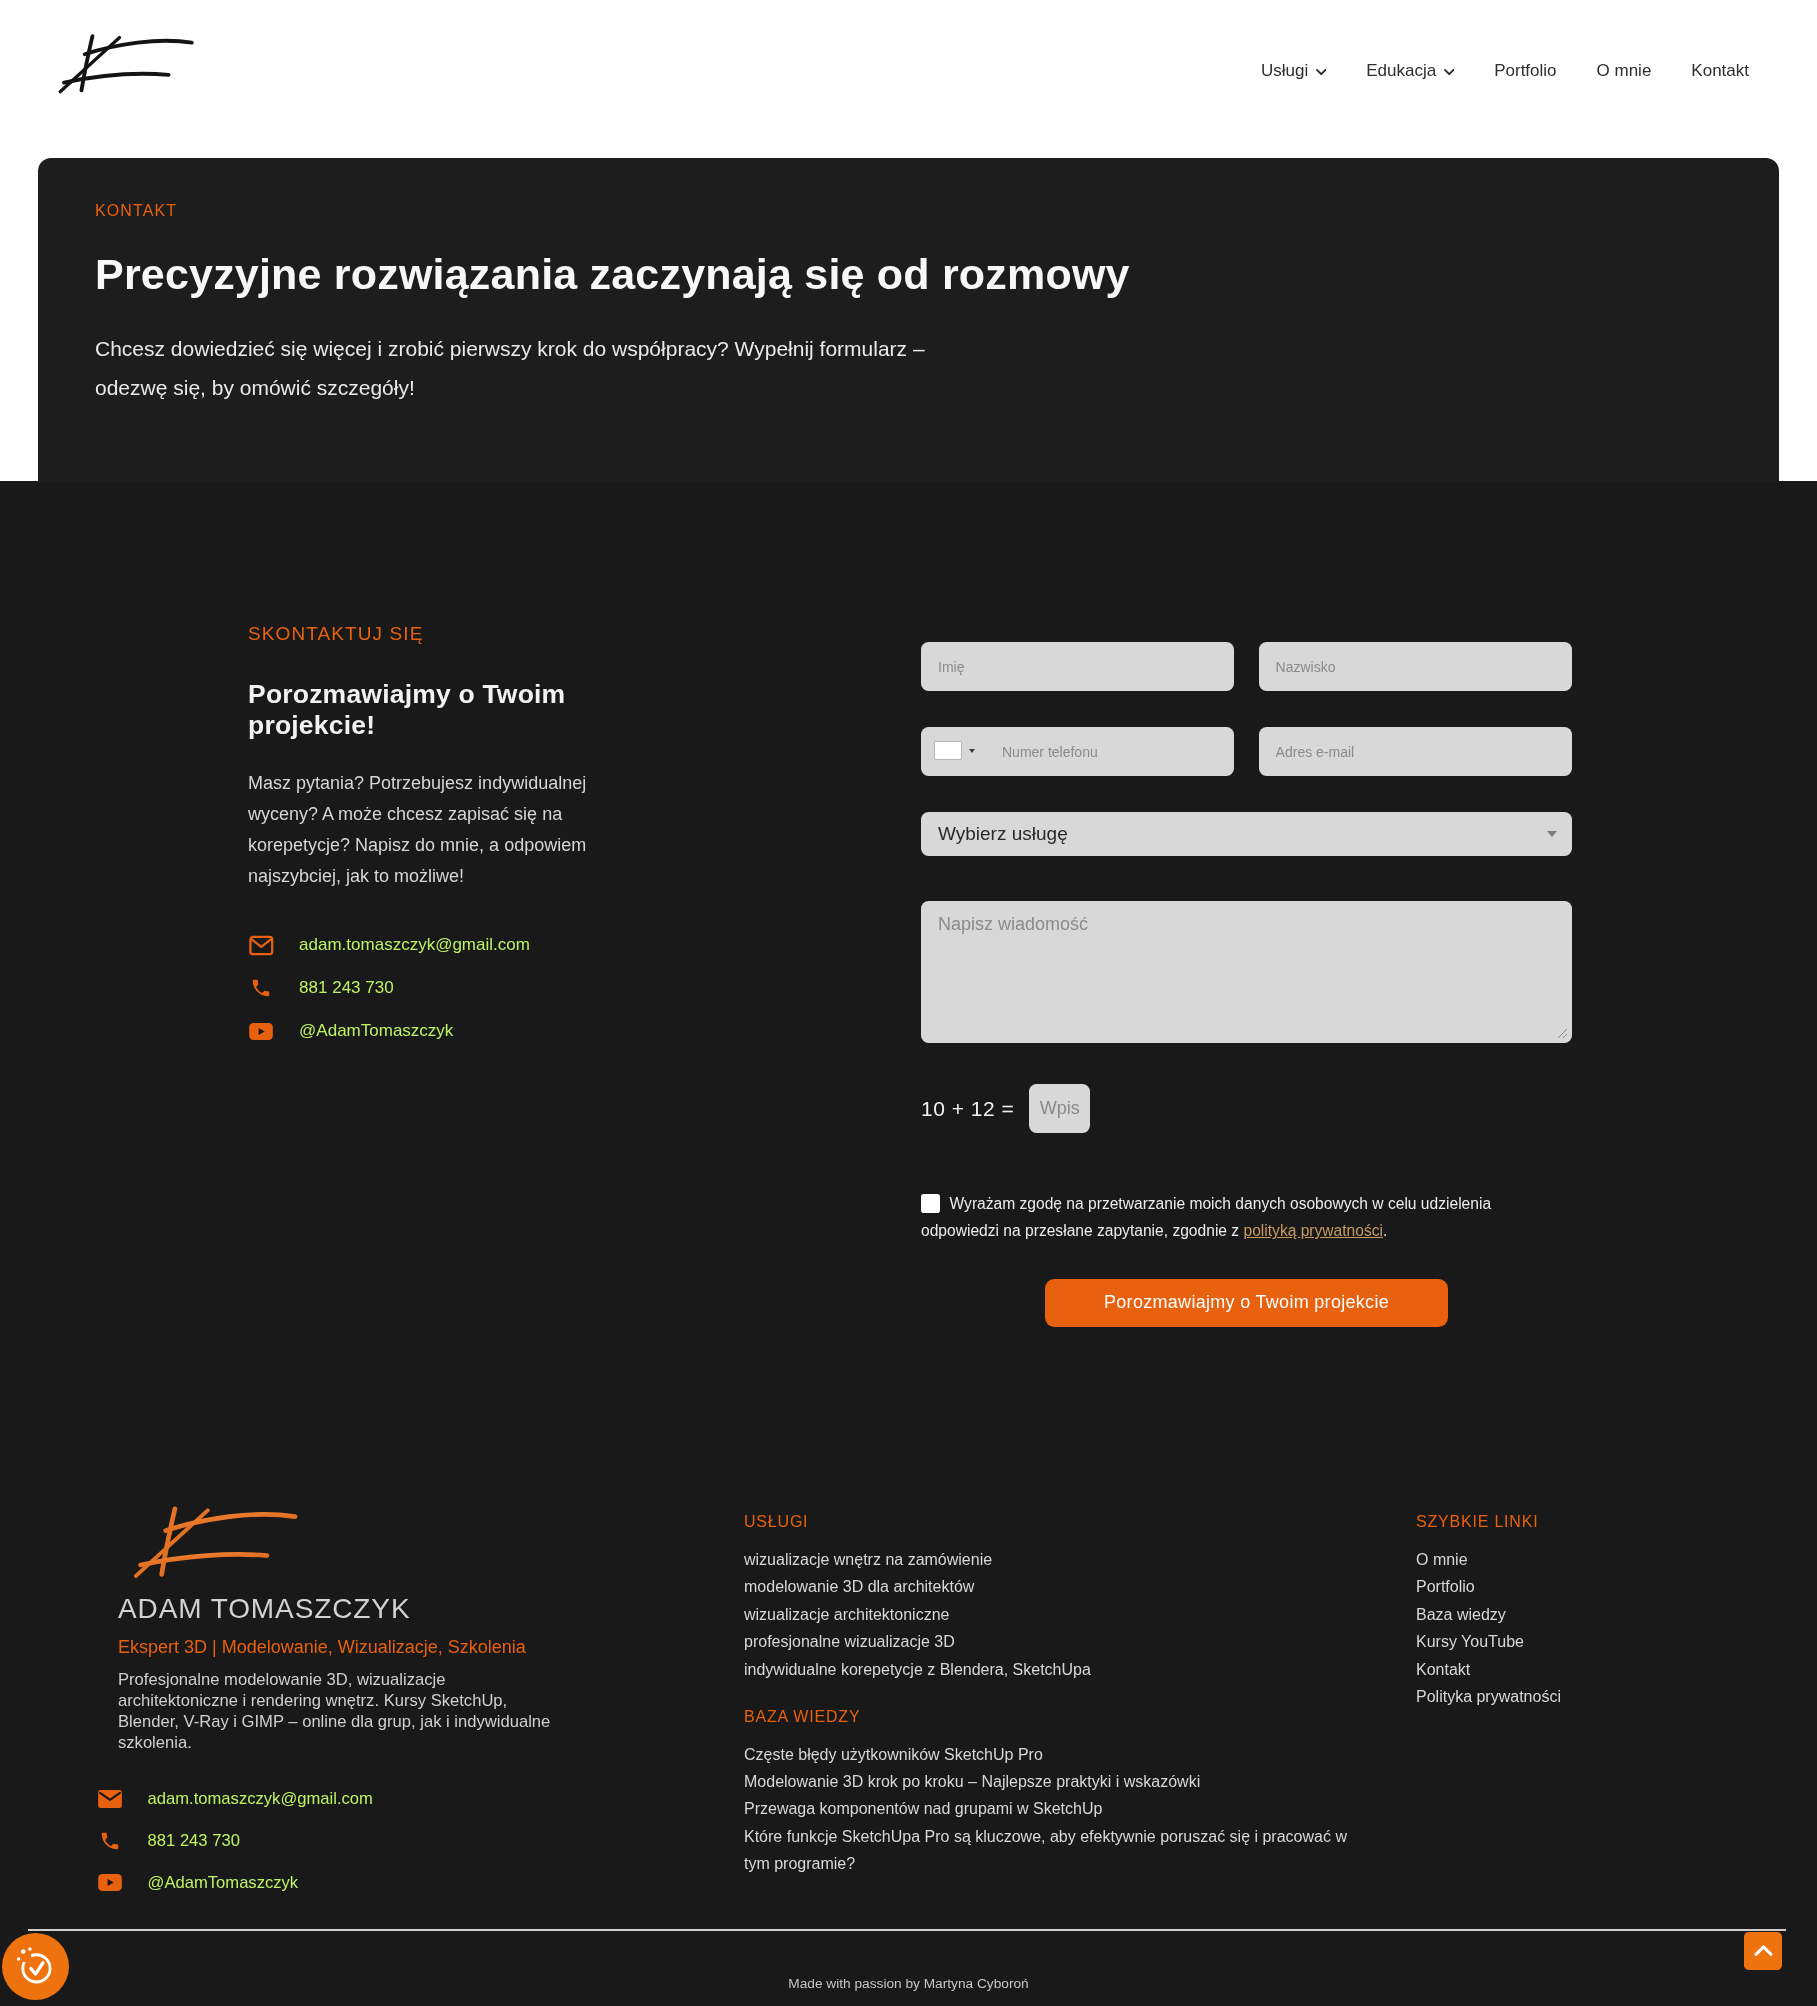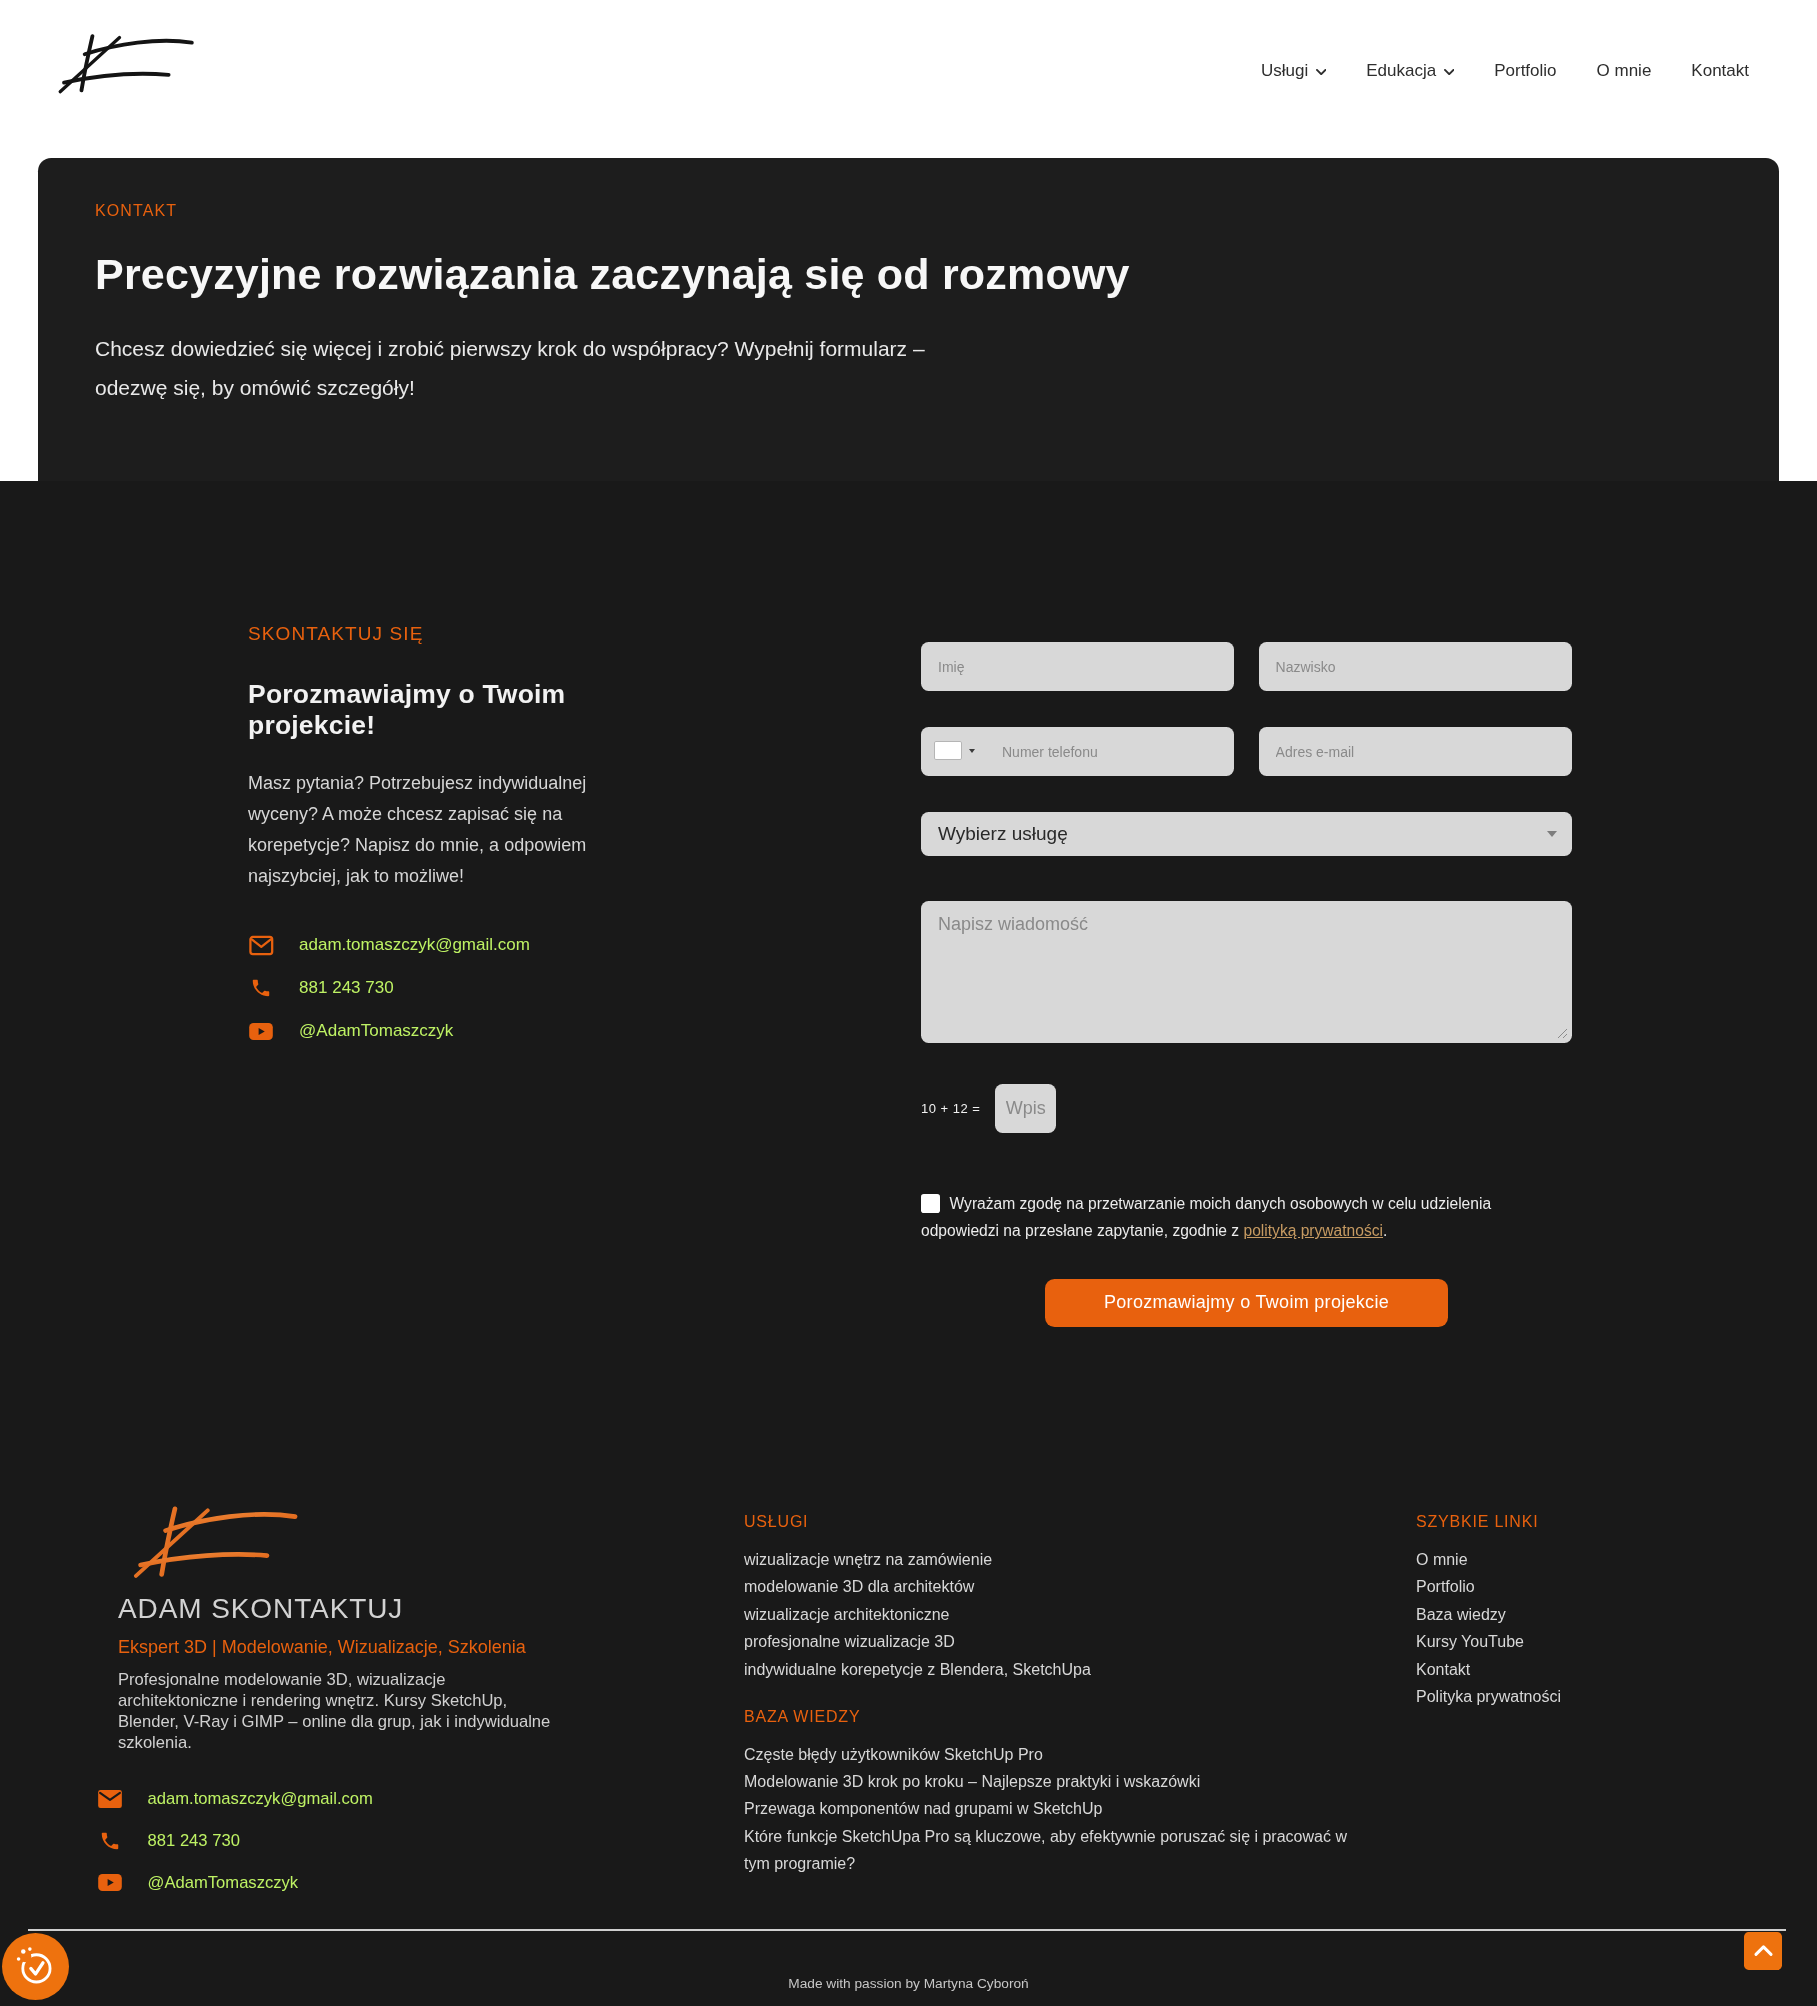--- a/index.html
+++ b/index.html
@@ -44,21 +44,21 @@
   .flag { width:28px; height:19px; border:0.9px solid #b5b5b5; border-radius:1.9px; overflow:hidden; background:#fff; }
   .flag .red { position:relative; top:50%; width:100%; height:50%; background:#d4213d; }
   .flag-caret { width:0; height:0; border-left:3.8px solid transparent; border-right:3.8px solid transparent; border-top:4.7px solid #3a3a3a; }
   .f-select { position:relative; width:651px; height:44px; background:#d8d8d8; border-radius:7.6px; display:flex; align-items:center; padding:0 17px; font-size:19px; color:#2a2a2a; cursor:pointer; }
   .select-caret { position:absolute; right:15px; top:19px; width:0; height:0; border-left:5.7px solid transparent; border-right:5.7px solid transparent; border-top:6.6px solid #7d7d7d; }
   .ta-wrap { position:relative; margin-top:45px; }
   .f-textarea { width:651px; height:142px; background:#d8d8d8; border:none; border-radius:7.6px; padding:13.2px 17px; font-size:18px; color:#2b2b2b; resize:none; font-family:"Liberation Sans", sans-serif; }
   .resize-handle { position:absolute; right:4.7px; bottom:7.6px; width:11.4px; height:11.4px;
     background:linear-gradient(135deg, transparent 0 55%, #8a8a8a 55% 62%, transparent 62% 78%, #8a8a8a 78% 85%, transparent 85%); }
   .captcha-row { margin-top:38px; display:flex; align-items:center; gap:15px; }
-  .captcha-q { color:#f1f1f1; font-size:13px; font-weight:300; letter-spacing:0.5px; }
+  .captcha-q { color:#f1f1f1; font-size:21px; font-weight:300; letter-spacing:0.5px; }
   .captcha-input { width:61px; height:49px; background:#d8d8d8; border:none; border-radius:7.6px; padding:0 10.4px; font-size:18px; color:#2b2b2b; font-family:"Liberation Sans", sans-serif; }
   .consent { margin-top:57px; width:613px; color:#ececec; font-size:15.6px; line-height:27.4px; font-weight:300; }
   .consent-box { display:inline-block; width:19px; height:19px; background:#ffffff; border-radius:2.8px; vertical-align:-3.8px; margin-right:9.5px; cursor:pointer; }
   .consent a { color:#c79b62; text-decoration:underline; }
   .submit-btn { display:block; margin:34px auto 0 auto; width:403px; height:48px; background:#e8610e; color:#ffffff; border:none; border-radius:9.5px; font-size:18px; font-weight:400; letter-spacing:0.3px; cursor:pointer; font-family:"Liberation Sans", sans-serif; }
 
   
   .foot-col1 { position:absolute; left:87px; top:1020px; width:473px; }
   .foot-sig { margin-left:15px; width:227px; height:78px; }
   .brand { margin-top:11.4px; margin-left:31px; color:#d2d2d2; font-size:28px; letter-spacing:0.9px; font-weight:400; }
@@ -210,21 +210,21 @@
               <stop offset="1" stop-color="#d9570a"></stop>
             </linearGradient>
           </defs>
         <g fill="none" stroke="url(#sigGrad)" stroke-linecap="round">
           <path d="M58 10 C 52 36, 45 70, 41 94" stroke-width="6"></path>
           <path d="M8 96 C 45 62, 80 30, 100 12" stroke-width="5"></path>
           <path d="M46 38 C 95 22, 160 12, 212 20" stroke-width="6"></path>
           <path d="M14 82 C 70 70, 130 66, 176 70" stroke-width="6"></path>
         </g>
       </svg>
-      <div class="brand">ADAM SKONTAKTUJ</div>
+      <div class="brand">ADAM TOMASZCZYK</div>
       <div class="tagline">Ekspert 3D | Modelowanie, Wizualizacje, Szkolenia</div>
       <p class="foot-desc">Profesjonalne modelowanie 3D, wizualizacje architektoniczne i rendering wnętrz. Kursy SketchUp, Blender, V-Ray i GIMP – online dla grup, jak i indywidualne szkolenia.</p>
       <div class="foot-rows">
         <a class="c-row">
           <span class="c-icon">
             <svg width="24" height="18" viewBox="0 0 25 19">
                 <rect width="25" height="19" rx="2.5" fill="#e8610e"></rect>
                 <path d="M2 3 L12.5 10.5 L23 3" fill="none" stroke="#191919" stroke-width="2.2" stroke-linecap="round" stroke-linejoin="round"></path>
               </svg>
           </span>

